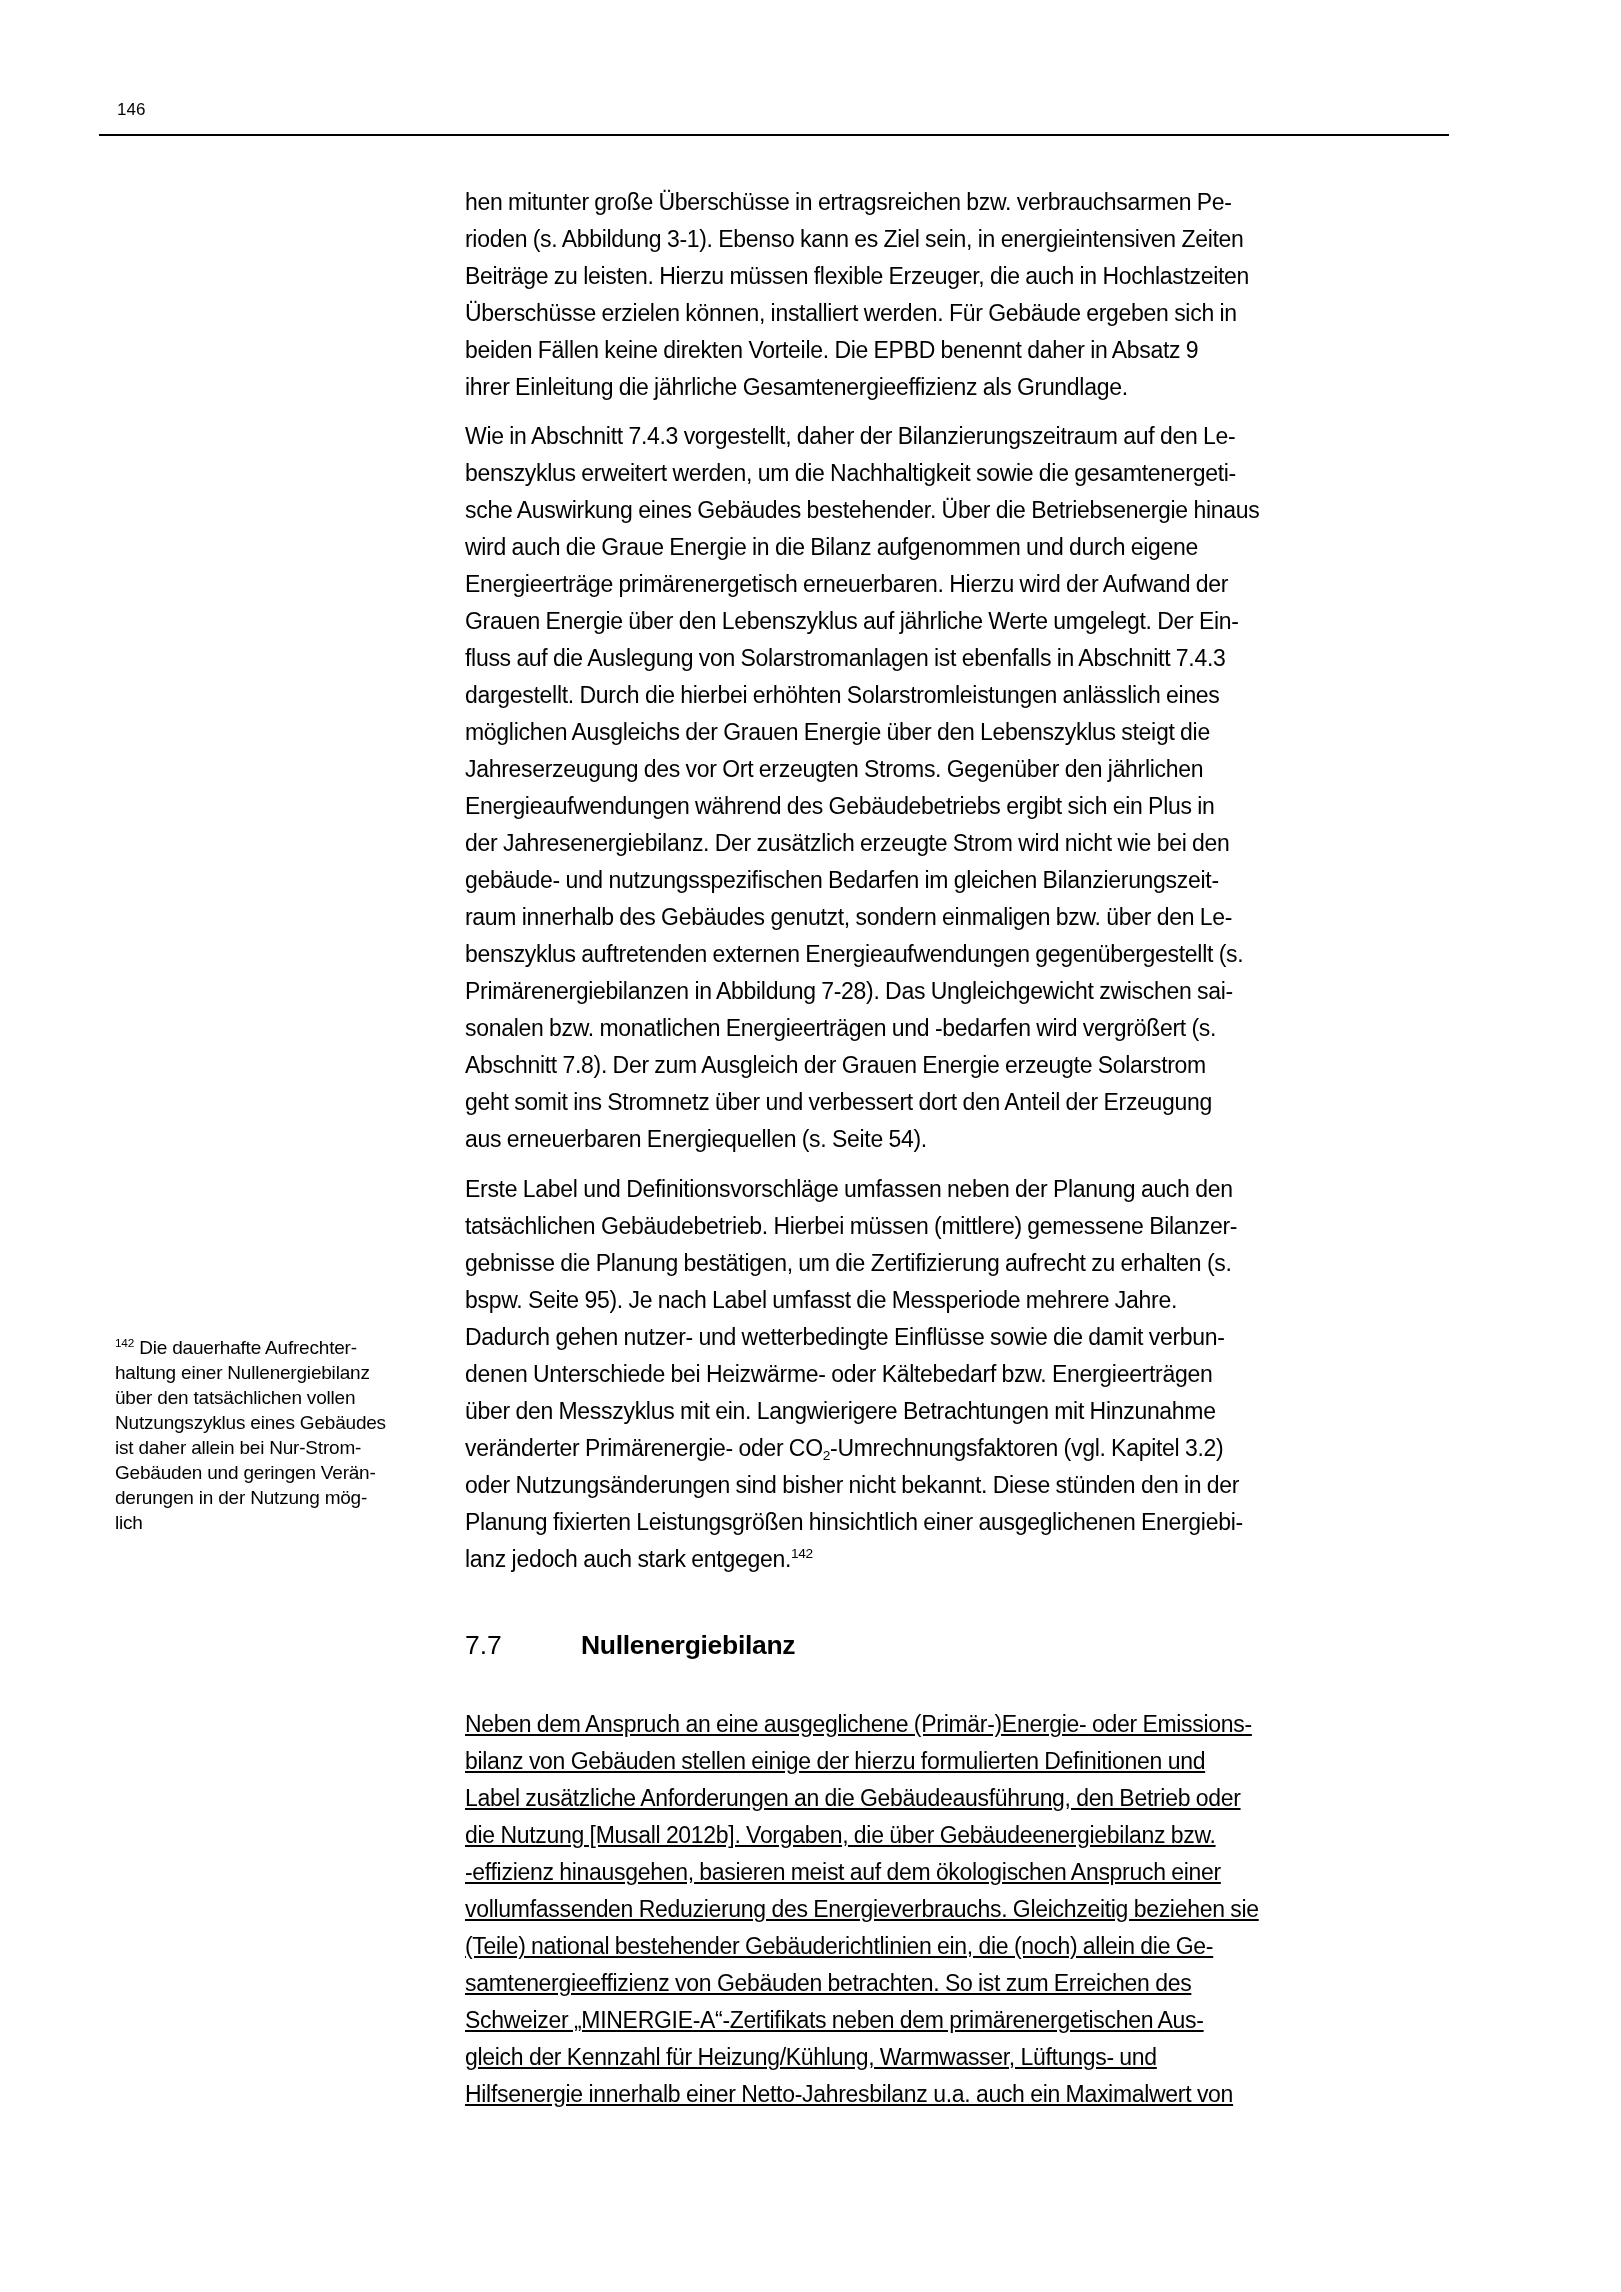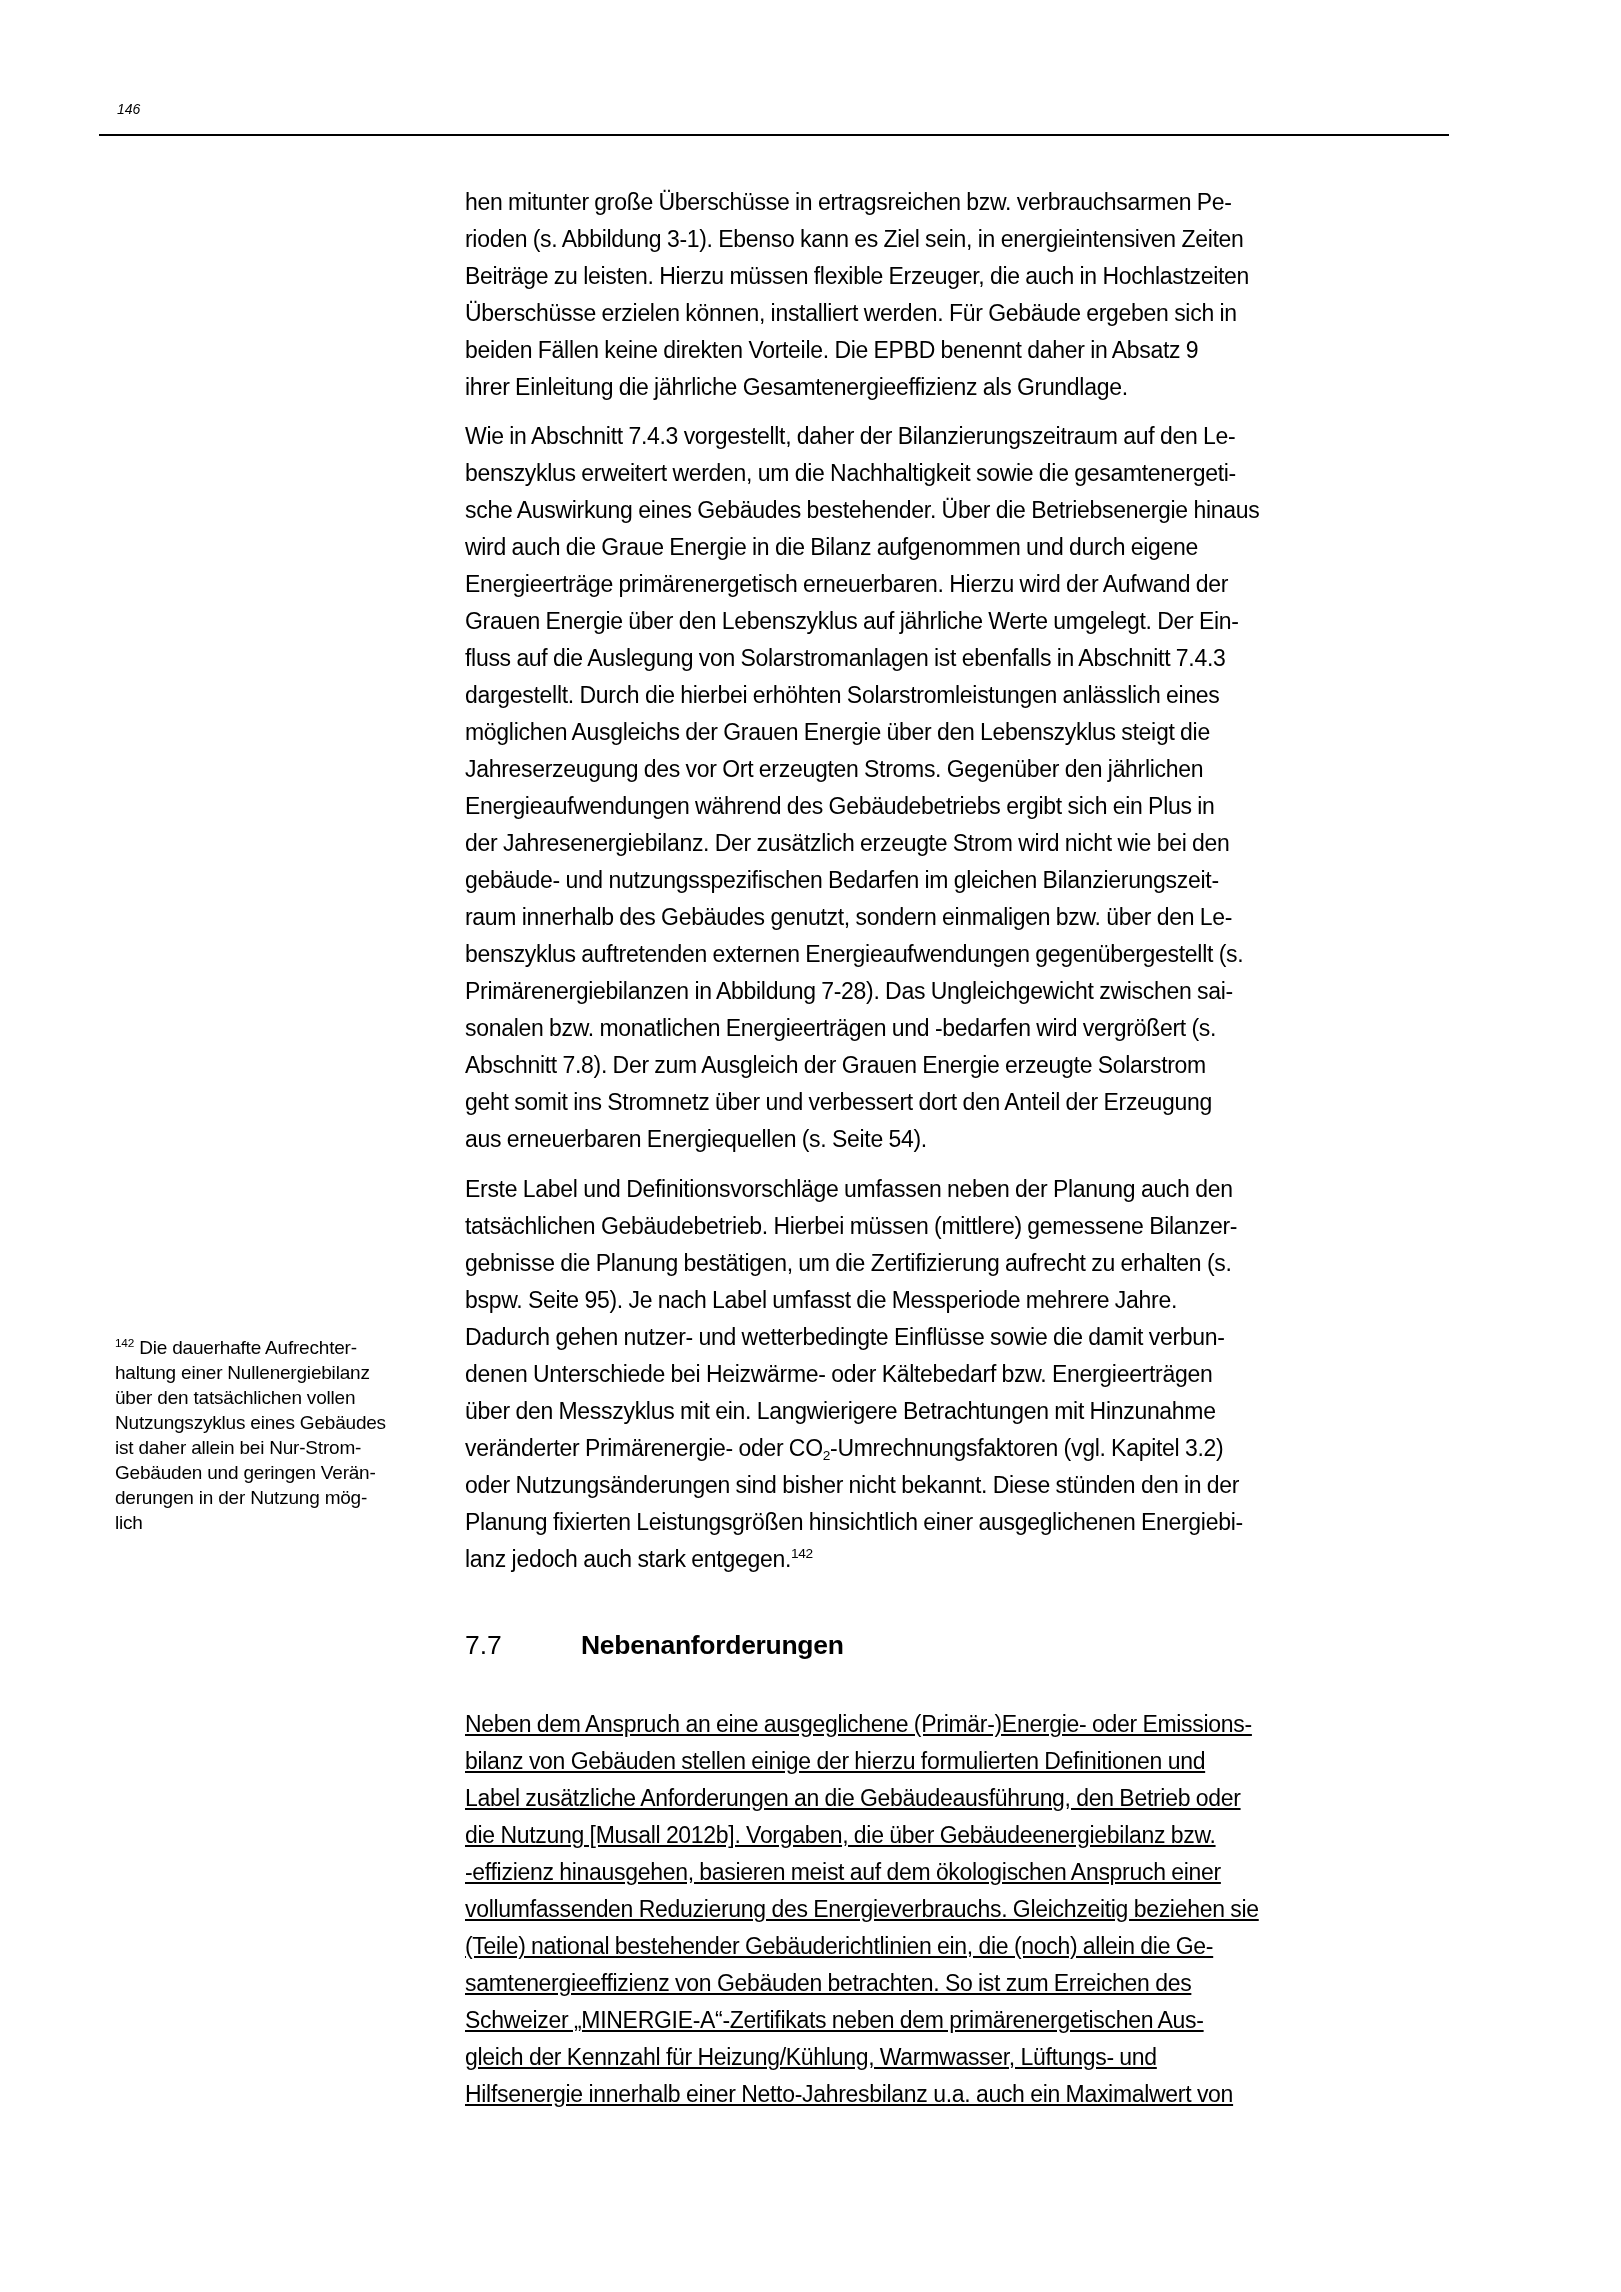--- a/index.html
+++ b/index.html
@@ -1,18 +1,18 @@
 <!DOCTYPE html>
 <html><head>
 <meta charset="utf-8">
 <style>
   html, body { margin: 0; padding: 0; background: #ffffff; }
   body { width: 1621px; height: 2293px; position: relative; overflow: hidden;
          font-family: "Liberation Sans", sans-serif; color: #000; }
-  .page-number { position: absolute; left: 117px; top: 98px; font-size: 14px; line-height: 23.5px; font-style: italic; }
+  .page-number { position: absolute; left: 117px; top: 98px; font-size: 17px; line-height: 23.5px; }
   .header-rule { position: absolute; left: 99px; top: 134px; width: 1350px; height: 0; border-top: 2px solid #000; }
   .main-col { position: absolute; left: 465px; top: 184px; width: 990px; }
   .para { margin: 0 0 12.3px 0; font-size: 23px; line-height: 37px; letter-spacing: -0.3px; word-spacing: -0.5px; white-space: nowrap; }
   .line { display: block; }
   sup.fnref { font-size: 13.7px; line-height: 0; vertical-align: 8.8px; }
   sub.chem { font-size: 13.7px; line-height: 0; vertical-align: -3.9px; }
   .heading { position: absolute; left: 465px; top: 1629px; font-size: 26.5px; line-height: 33px; white-space: nowrap; }
   .heading .num { display: inline-block; width: 116px; }
   .heading .title { font-weight: bold; letter-spacing: -0.3px; }
   .section-body { position: absolute; left: 465px; top: 1706px; width: 990px; text-decoration: underline; }
@@ -65,21 +65,21 @@
     <span class="line">denen Unterschiede bei Heizwärme- oder Kältebedarf bzw. Energieerträgen</span>
     <span class="line">über den Messzyklus mit ein. Langwierigere Betrachtungen mit Hinzunahme</span>
     <span class="line"><span>veränderter Primärenergie- oder CO</span><sub class="chem">2</sub><span>-Umrechnungsfaktoren (vgl. Kapitel 3.2)</span></span>
     <span class="line">oder Nutzungsänderungen sind bisher nicht bekannt. Diese stünden den in der</span>
     <span class="line">Planung fixierten Leistungsgrößen hinsichtlich einer ausgeglichenen Energiebi-</span>
     <span class="line"><span>lanz jedoch auch stark entgegen.</span><sup class="fnref">142</sup></span>
   </p>
 </div>
 
 <div class="heading">
-  <span class="num">7.7</span><span class="title">Nebenanforderungen</span>
+  <span class="num">7.7</span><span class="title">Nullenergiebilanz</span>
 </div>
 
 <div class="section-body">
   <p class="para">
     <span class="line">Neben dem Anspruch an eine ausgeglichene (Primär-)Energie- oder Emissions-</span>
     <span class="line">bilanz von Gebäuden stellen einige der hierzu formulierten Definitionen und</span>
     <span class="line">Label zusätzliche Anforderungen an die Gebäudeausführung, den Betrieb oder</span>
     <span class="line">die Nutzung [Musall 2012b]. Vorgaben, die über Gebäudeenergiebilanz bzw.</span>
     <span class="line">-effizienz hinausgehen, basieren meist auf dem ökologischen Anspruch einer</span>
     <span class="line">vollumfassenden Reduzierung des Energieverbrauchs. Gleichzeitig beziehen sie</span>

